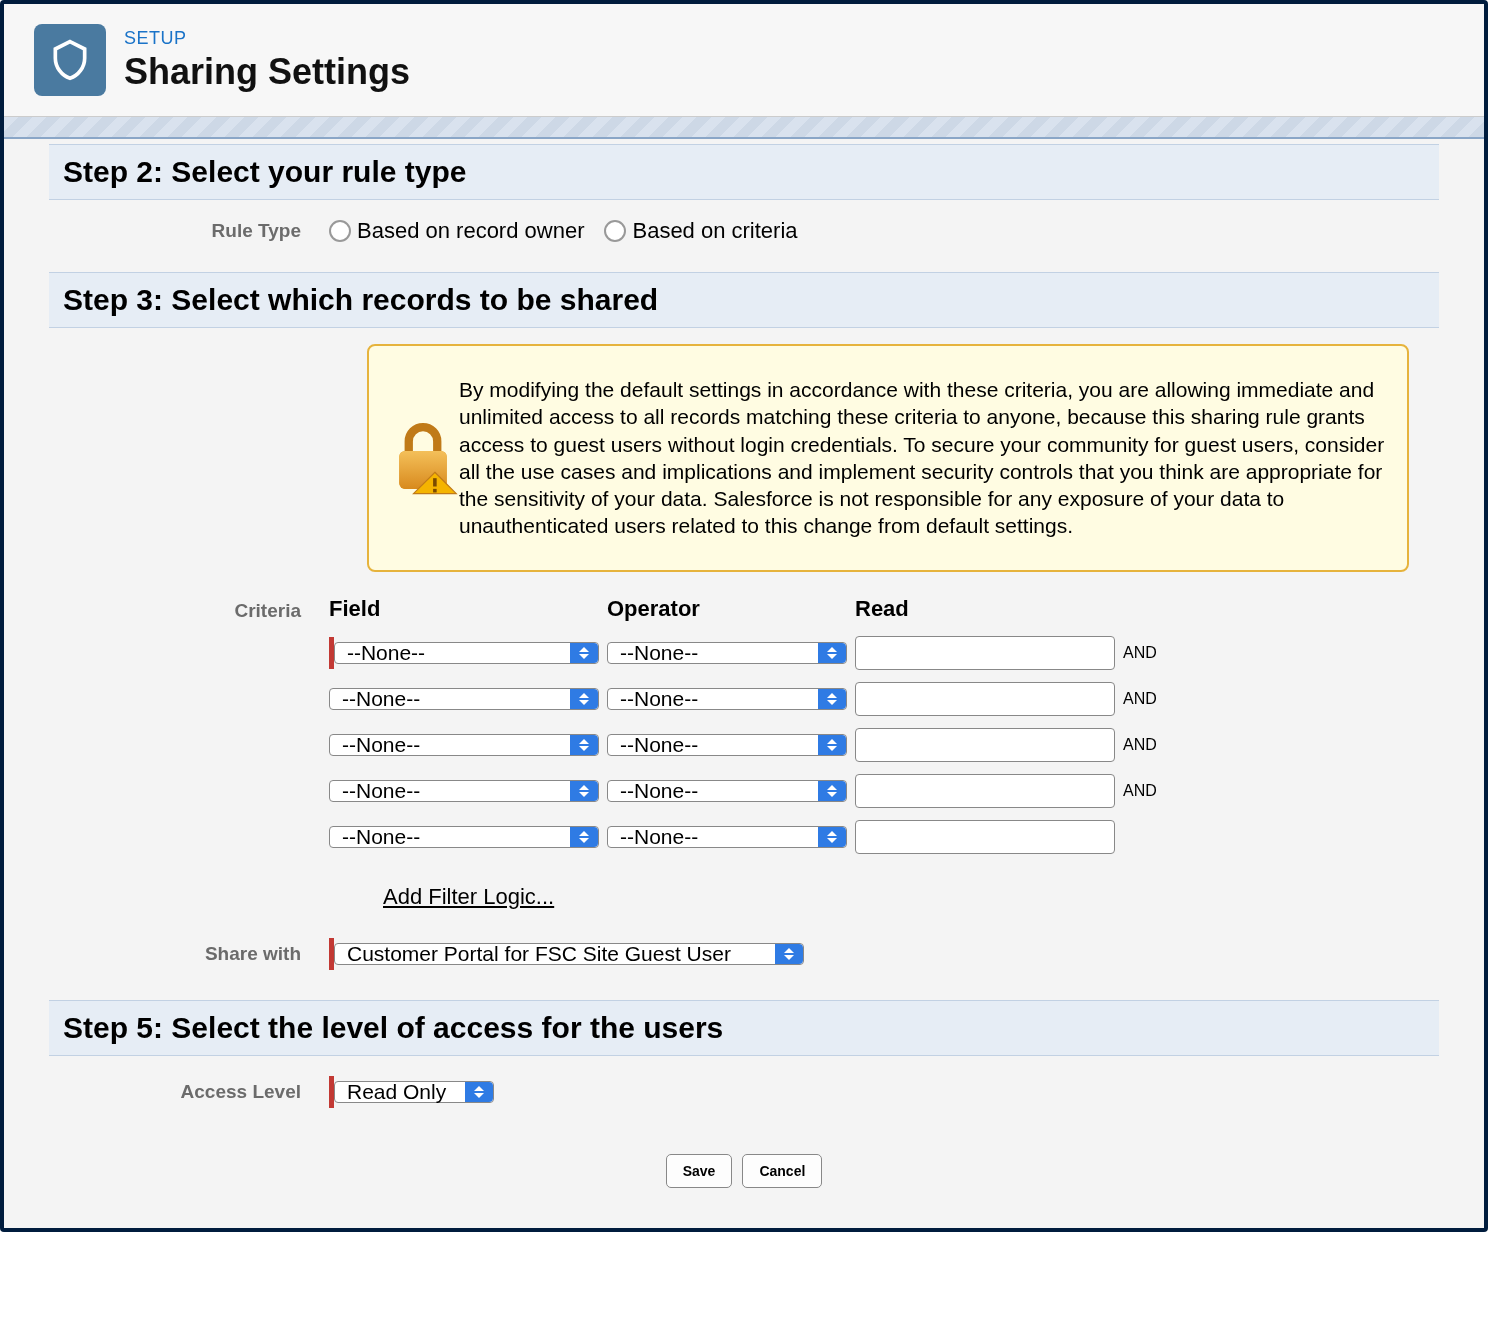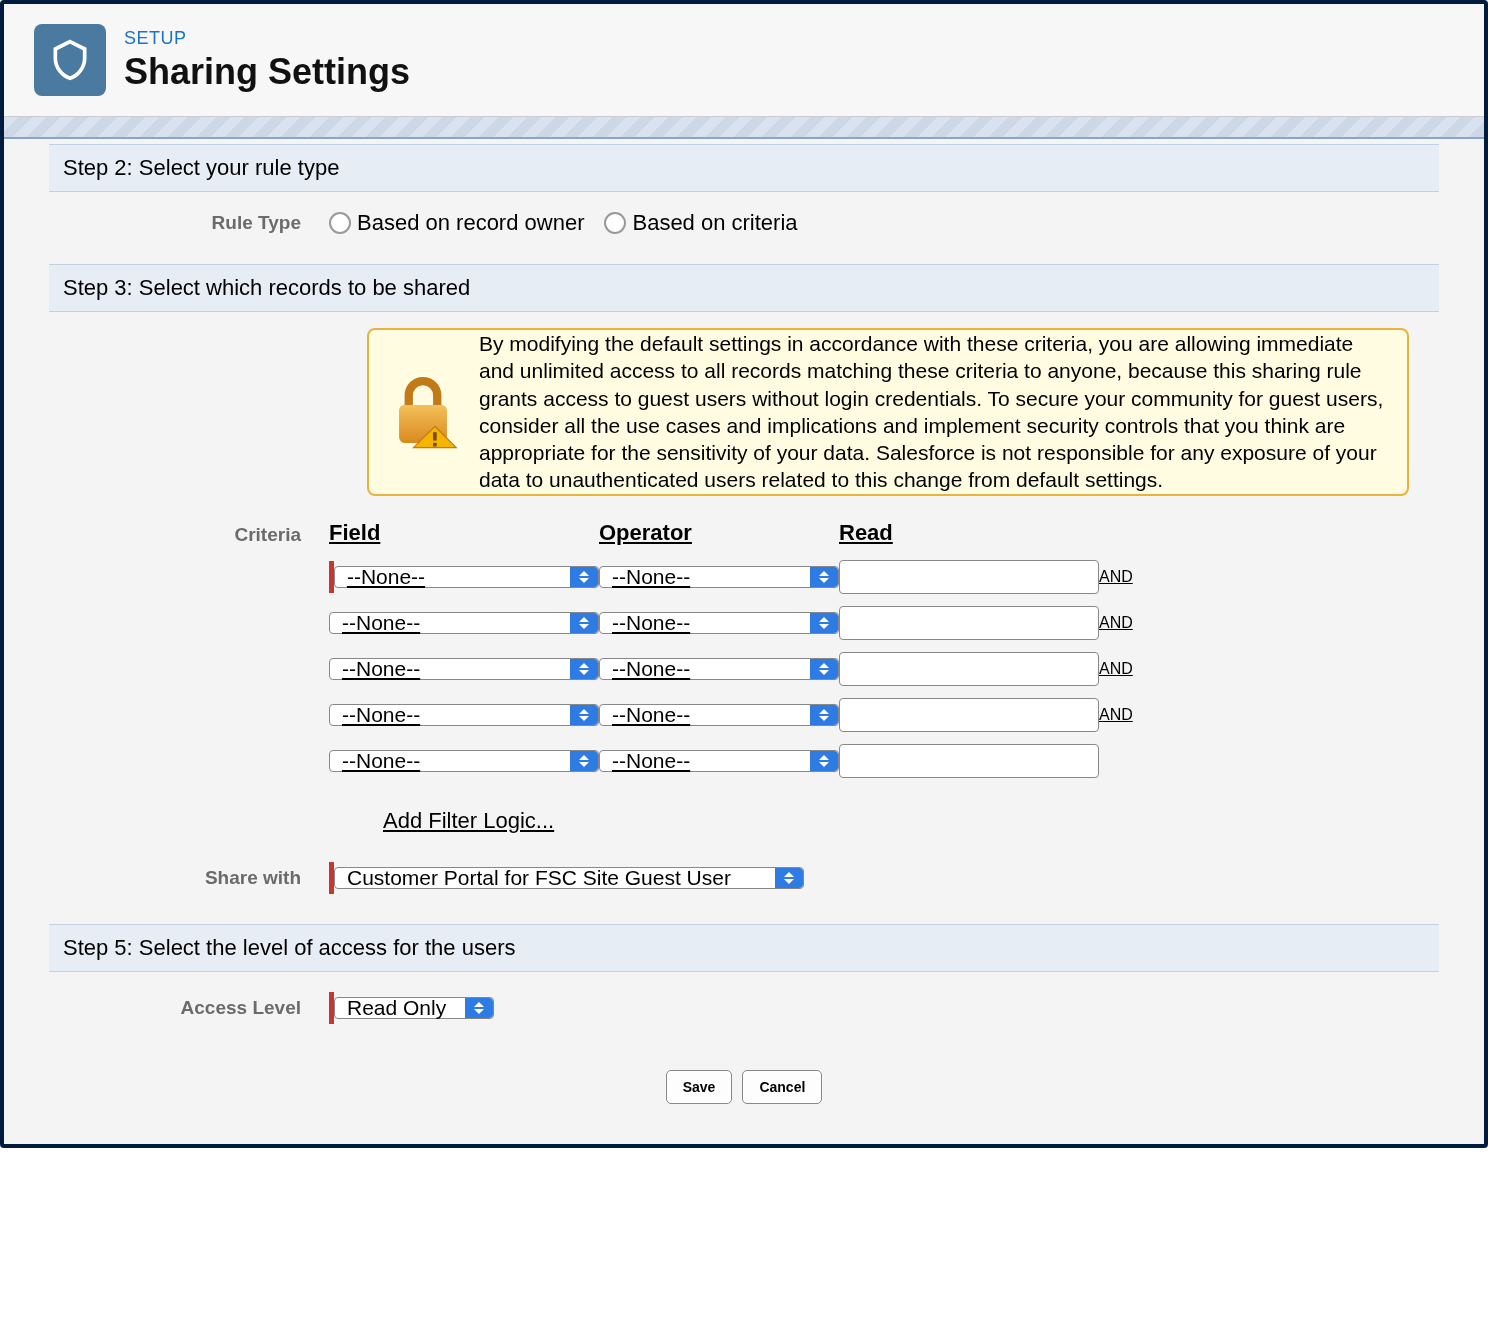--- a/index.html
+++ b/index.html
@@ -49,22 +49,22 @@
 }
 .content-wrap {
   background: #f4f4f4;
   padding: 5px 45px 30px 45px;
 }
 .step-header {
   background: #e6edf5;
   border-top: 1px solid #c2d1e3;
   border-bottom: 1px solid #c2d1e3;
   padding: 10px 14px;
-  font-size: 22px;
-  font-weight: 400;
+  font-size: 30px;
+  font-weight: 700;
   color: #000;
 }
 .form-row {
   display: flex;
   align-items: center;
   padding: 18px 0 28px 0;
 }
 .form-label {
   width: 280px;
   text-align: right;
@@ -104,23 +104,22 @@
   width: 12px;
   height: 12px;
   background: #0a84ff;
   border-radius: 50%;
 }
 .warning-box {
   margin: 16px 30px 16px 318px;
   background: #fffce2;
   border: 2px solid #e6b33c;
   border-radius: 8px;
-  padding: 0 18px;
-  display: flex;
-  gap: 20px;
+  padding: 30px 18px;
+  display: flex;
   font-size: 21px;
   color: #000;
   line-height: 1.3;
 }
 .lock-icon-wrap {
   flex-shrink: 0;
   width: 72px;
   display: flex;
   align-items: center;
   justify-content: center;
@@ -134,23 +133,22 @@
   text-align: right;
   color: #6b6b6b;
   font-size: 19px;
   font-weight: 600;
   padding-right: 28px;
   padding-top: 4px;
 }
 .criteria-grid {
   display: grid;
   grid-template-columns: 270px 240px 260px 80px;
-  gap: 12px 0;
-  align-items: center;
-  text-decoration: underline;
+  gap: 12px 8px;
+  align-items: center;
 }
 .criteria-header {
   font-size: 22px;
   font-weight: 700;
   color: #000;
   padding-bottom: 2px;
 }
 .select-wrap {
   display: flex;
   align-items: center;

